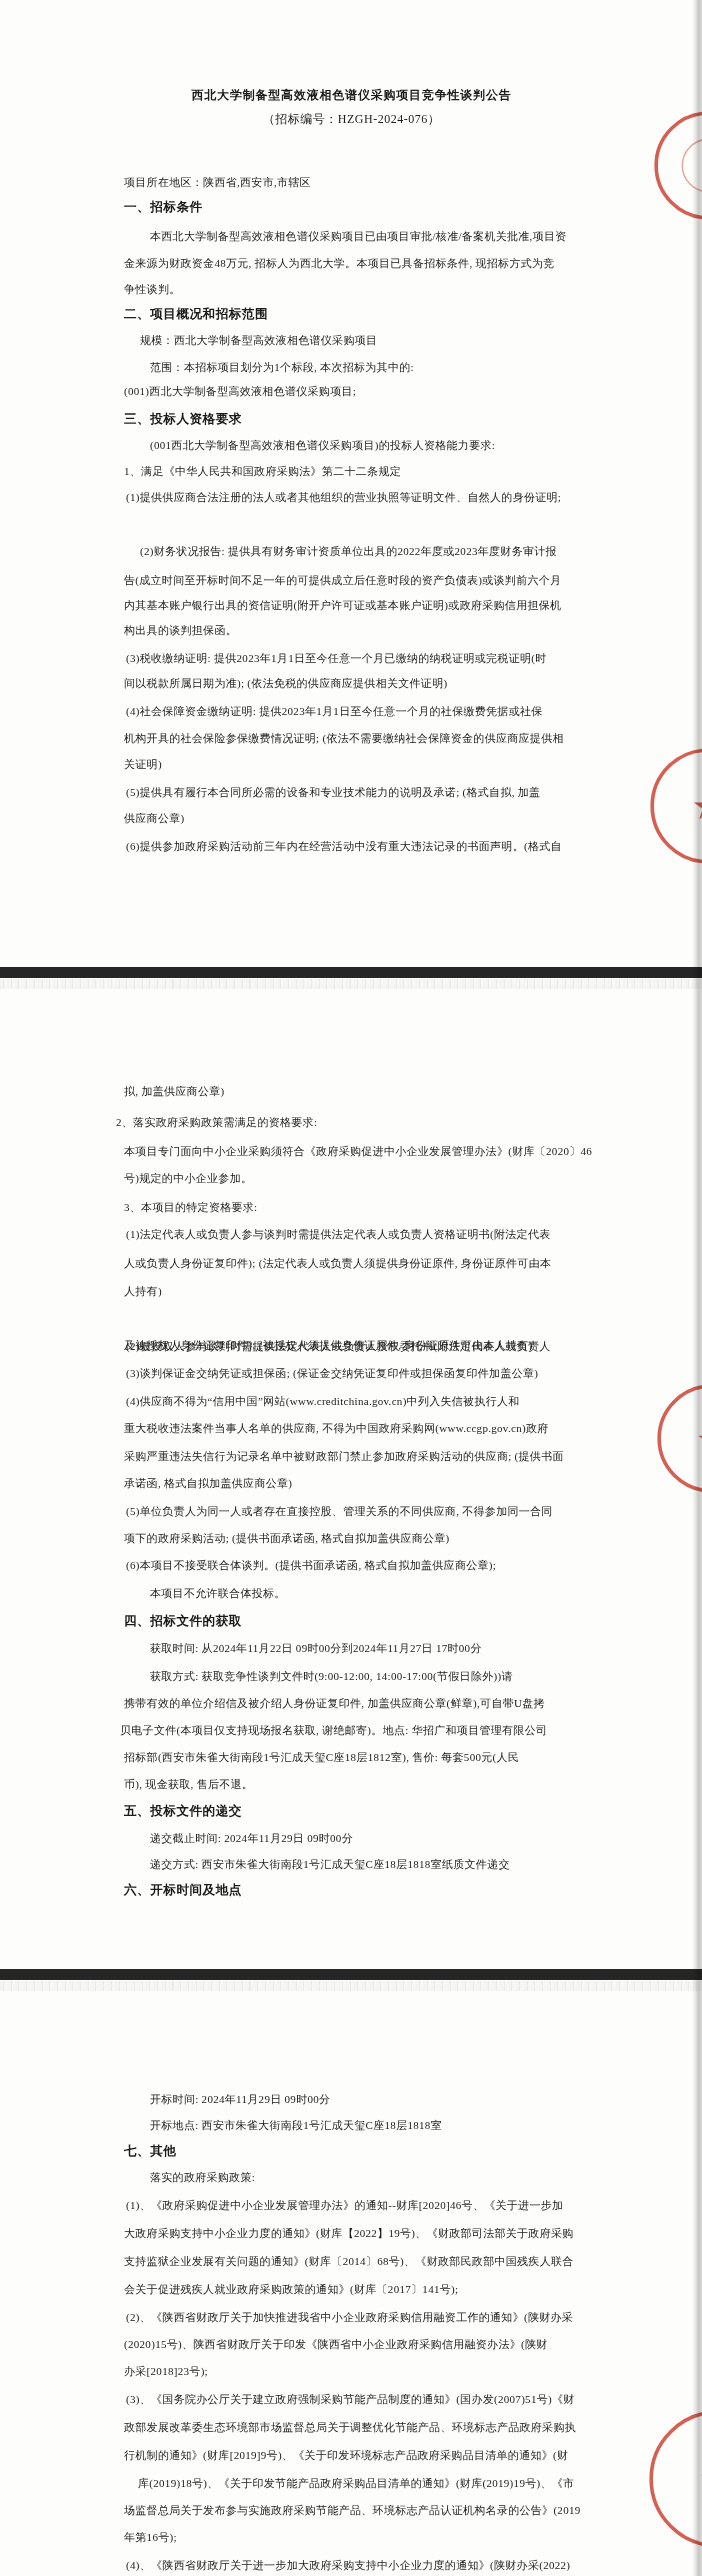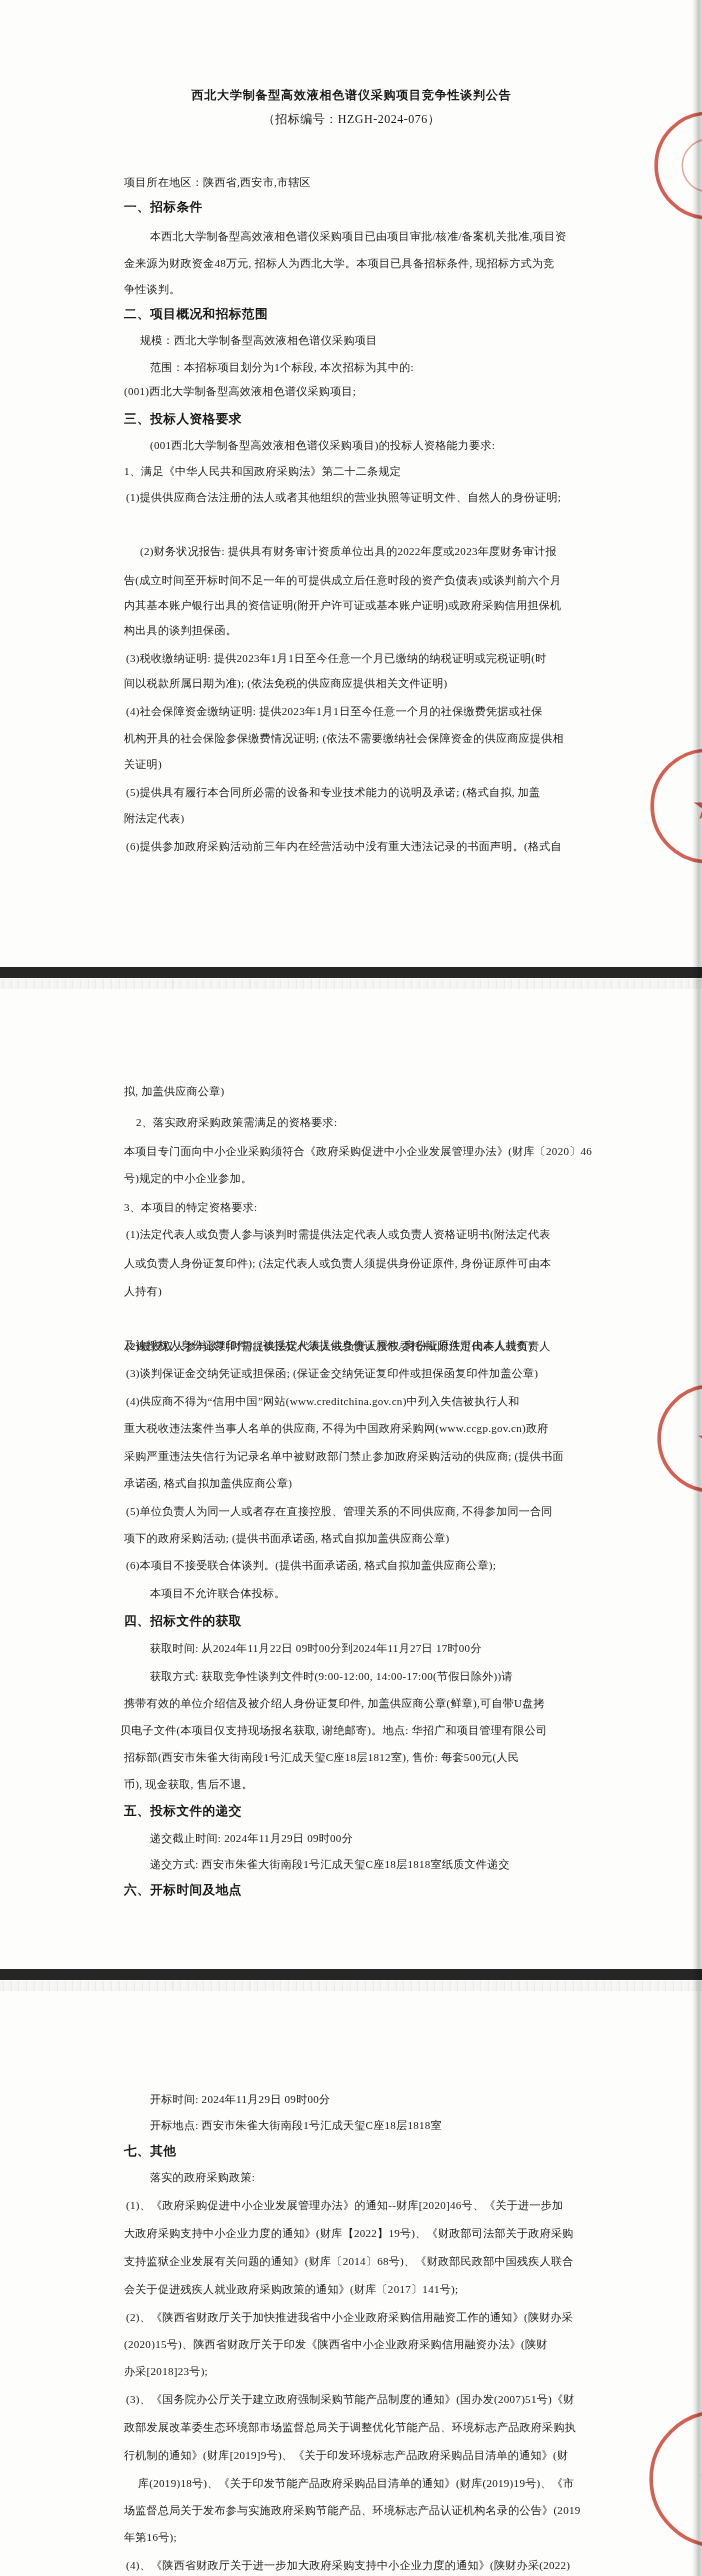--- a/index.html
+++ b/index.html
@@ -61,24 +61,24 @@
       <div class="line body" style="top: 544px; left: 126px; margin-left: 14px;">(2)财务状况报告: 提供具有财务审计资质单位出具的2022年度或2023年度财务审计报</div>
       <div class="line body" style="top: 573px; left: 124px;">告(成立时间至开标时间不足一年的可提供成立后任意时段的资产负债表)或谈判前六个月</div>
       <div class="line body" style="top: 598px; left: 124px;">内其基本账户银行出具的资信证明(附开户许可证或基本账户证明)或政府采购信用担保机</div>
       <div class="line body" style="top: 623px; left: 124px;">构出具的谈判担保函。</div>
       <div class="line body" style="top: 651px; left: 126px;">(3)税收缴纳证明: 提供2023年1月1日至今任意一个月已缴纳的纳税证明或完税证明(时</div>
       <div class="line body" style="top: 676px; left: 124px;">间以税款所属日期为准); (依法免税的供应商应提供相关文件证明)</div>
       <div class="line body" style="top: 704px; left: 126px;">(4)社会保障资金缴纳证明: 提供2023年1月1日至今任意一个月的社保缴费凭据或社保</div>
       <div class="line body" style="top: 731px; left: 124px; text-align: right;">机构开具的社会保险参保缴费情况证明; (依法不需要缴纳社会保障资金的供应商应提供相</div>
       <div class="line body" style="top: 757px; left: 124px;">关证明)</div>
       <div class="line body" style="top: 785px; left: 126px;">(5)提供具有履行本合同所必需的设备和专业技术能力的说明及承诺; (格式自拟, 加盖</div>
-      <div class="line body" style="top: 811px; left: 124px;">附法定代表)</div>
+      <div class="line body" style="top: 811px; left: 124px;">供应商公章)</div>
       <div class="line body" style="top: 839px; left: 126px;">(6)提供参加政府采购活动前三年内在经营活动中没有重大违法记录的书面声明。(格式自</div>
       <div class="line body" style="top: 1084px; left: 124px;">拟, 加盖供应商公章)</div>
-      <div class="line body" style="top: 1115px; left: 136px;">2、落实政府采购政策需满足的资格要求:</div>
+      <div class="line body" style="top: 1115px; left: 116px;">2、落实政府采购政策需满足的资格要求:</div>
       <div class="line body" style="top: 1144px; left: 124px;">本项目专门面向中小企业采购须符合《政府采购促进中小企业发展管理办法》(财库〔2020〕46</div>
       <div class="line body" style="top: 1171px; left: 124px;">号)规定的中小企业参加。</div>
       <div class="line body" style="top: 1200px; left: 124px;">3、本项目的特定资格要求:</div>
       <div class="line body" style="top: 1227px; left: 126px;">(1)法定代表人或负责人参与谈判时需提供法定代表人或负责人资格证明书(附法定代表</div>
       <div class="line body" style="top: 1256px; left: 124px;">人或负责人身份证复印件); (法定代表人或负责人须提供身份证原件, 身份证原件可由本</div>
       <div class="line body" style="top: 1284px; left: 124px;">人持有)</div>
       <div class="line body" style="top: 1311px; left: 126px; margin-top: 28px;">(2)被授权人参与谈判时需提供法定代表人或负责人授权委托书(附法定代表人或负责人</div>
       <div class="line body" style="top: 1338px; left: 124px;">及被授权人身份证复印件); (被授权人须提供身份证原件, 身份证原件可由本人持有)</div>
       <div class="line body" style="top: 1366px; left: 126px;">(3)谈判保证金交纳凭证或担保函; (保证金交纳凭证复印件或担保函复印件加盖公章)</div>
       <div class="line body" style="top: 1394px; left: 126px;">(4)供应商不得为“信用中国”网站(www.creditchina.gov.cn)中列入失信被执行人和</div>

